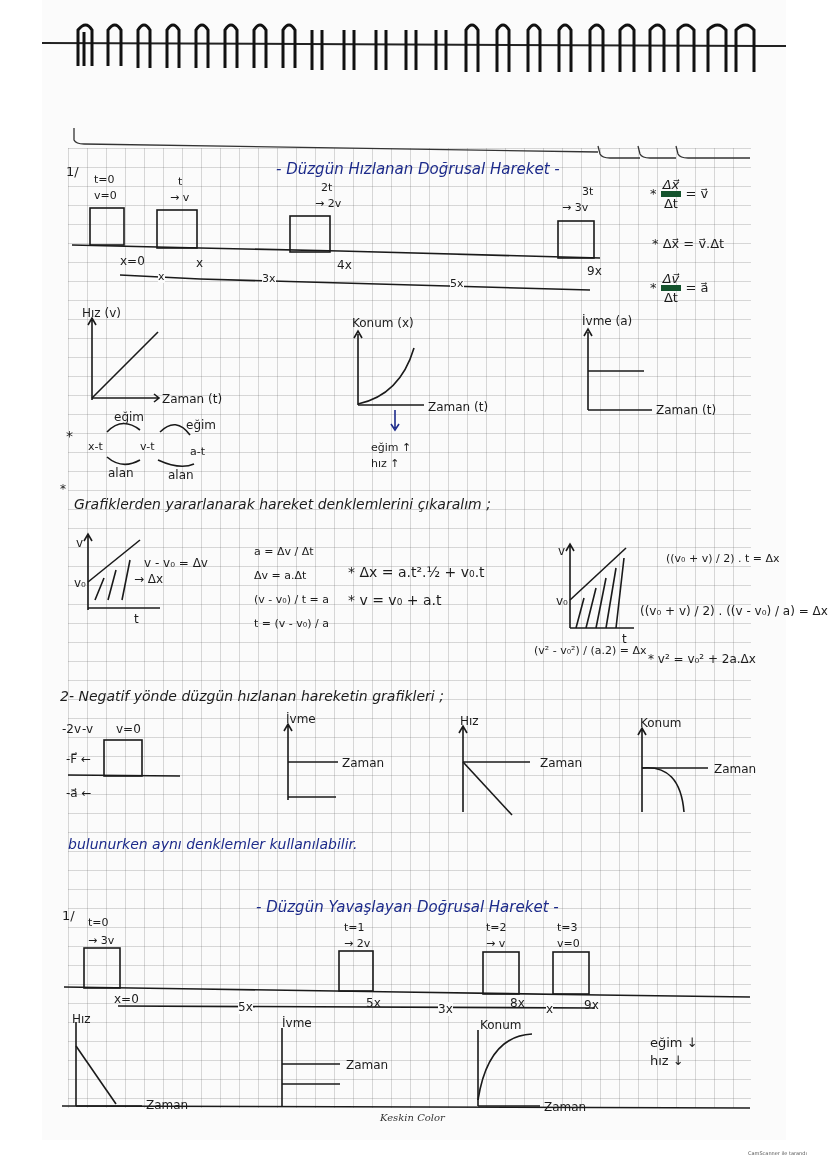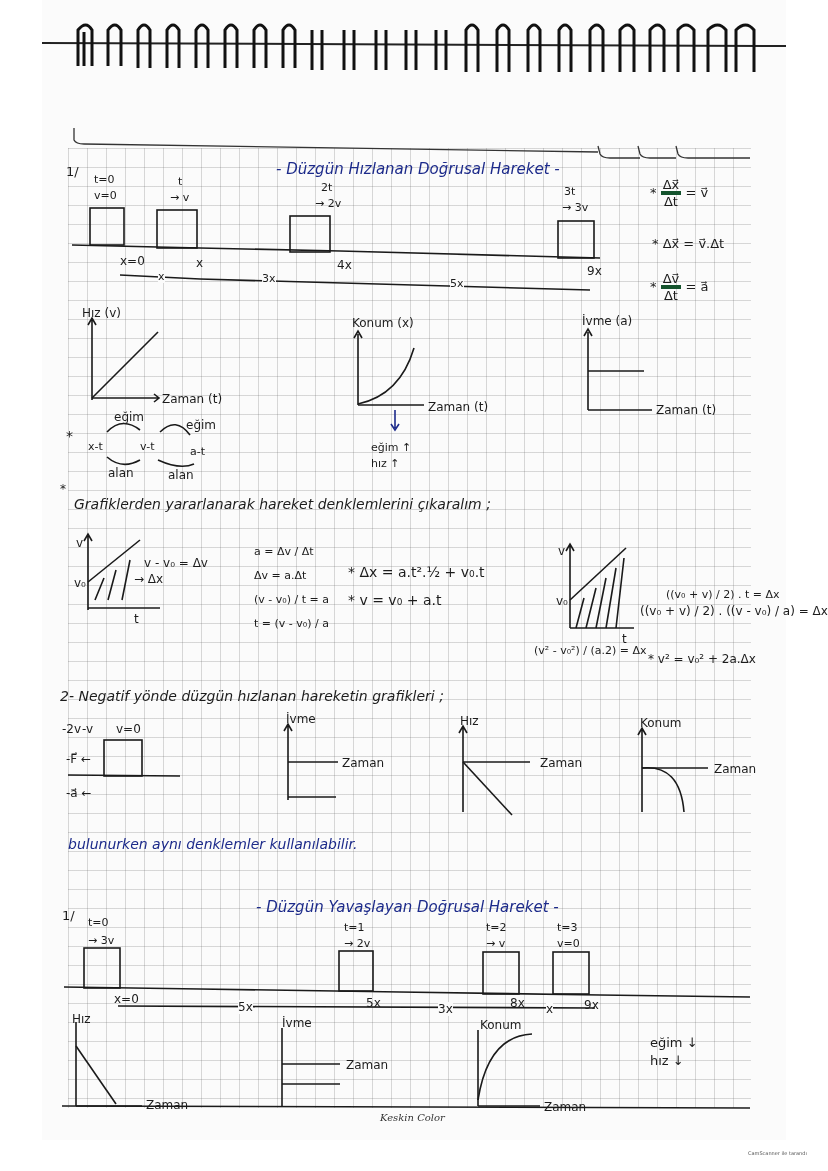--- a/index.html
+++ b/index.html
@@ -16,21 +16,21 @@
   .s10{font-size:12px;}
   .s11{font-size:11px;}
   .s12{font-size:12px;}
   .s13{font-size:13px;}
   .s14{font-size:14px;}
   .note{color:#1c2a8a;font-size:14px;font-style:italic;line-height:17px;}
   .footer{position:absolute;left:380px;top:1112px;font-family:"DejaVu Serif",serif;font-style:italic;font-size:10px;color:#333;}
   .cs{position:absolute;left:748px;top:1150px;font-size:5px;color:#555;}
   .frac{display:inline-block;text-align:center;vertical-align:middle;}
   .frac span{display:block;line-height:13px;}
-  .frac .num{border-bottom:4px solid #14532d;padding:0 2px;}
+  .frac .num{border-bottom:6px solid #14532d;padding:0 2px;font-style:italic;}
 </style>
 </head>
 <body>
 
 <div class="page"></div>
 <div class="grid"></div>
 
 <svg class="draw" width="828" height="160">
   <line x1="42" y1="43" x2="786" y2="46" stroke="#222" stroke-width="2"></line>
   <g stroke="#111" stroke-width="3" fill="none">
@@ -149,21 +149,21 @@
 </div>
 <div class="hw s11" style="left:170px;top:174px;line-height:16px;">
   <div style="padding-left:8px">t</div>
   <div>→ v</div>
 </div>
 <div class="hw s11" style="left:315px;top:180px;line-height:16px;">
   <div style="padding-left:6px">2t</div>
   <div>→ 2v</div>
 </div>
 <div class="hw s11" style="left:562px;top:184px;line-height:16px;">
-  <div style="padding-left:2px">3t</div>
+  <div style="padding-left:20px">3t</div>
   <div>→ 3v</div>
 </div>
 <div class="hw s10" style="left:120px;top:254px;">x=0</div>
 <div class="hw s10" style="left:196px;top:256px;">x</div>
 <div class="hw s10" style="left:337px;top:258px;">4x</div>
 <div class="hw s10" style="left:587px;top:264px;">9x</div>
 <div class="hw s11" style="left:158px;top:270px;background:#fbfbfb;">x</div>
 <div class="hw s11" style="left:262px;top:272px;background:#fbfbfb;">3x</div>
 <div class="hw s11" style="left:450px;top:277px;background:#fbfbfb;">5x</div>
 
@@ -219,21 +219,21 @@
 </div>
 <div class="hw s14" style="left:348px;top:558px;line-height:28px;">
   <div>* <span>Δx = a.t².½ + v₀.t</span></div>
   <div>* <span>v = v₀ + a.t</span></div>
 </div>
 
 <div class="hw s10" style="left:558px;top:544px;">v</div>
 <div class="hw s10" style="left:556px;top:594px;">v₀</div>
 <div class="hw s10" style="left:622px;top:632px;">t</div>
 
-<div class="hw s11" style="left:666px;top:588px;">((v₀ + v) / 2) . t = Δx</div>
+<div class="hw s11" style="left:666px;top:552px;">((v₀ + v) / 2) . t = Δx</div>
 <div class="hw s10" style="left:640px;top:604px;">((v₀ + v) / 2) . ((v - v₀) / a) = Δx</div>
 <div class="hw s11" style="left:534px;top:644px;">(v² - v₀²) / (a.2) = Δx</div>
 <div class="hw s12" style="left:648px;top:652px;">* v² = v₀² + 2a.Δx</div>
 
 <div class="hw s14" style="left:60px;top:688px;font-style:italic;">2- Negatif yönde düzgün hızlanan hareketin grafikleri ;</div>
 <div class="hw s10" style="left:62px;top:722px;text-align:right;">-2v</div>
 <div class="hw s10" style="left:82px;top:722px;">-v</div>
 <div class="hw s12" style="left:116px;top:722px;">v=0</div>
 <div class="hw s12" style="left:66px;top:752px;">-F⃗ ←</div>
 <div class="hw s12" style="left:66px;top:786px;">-a⃗ ←</div>

